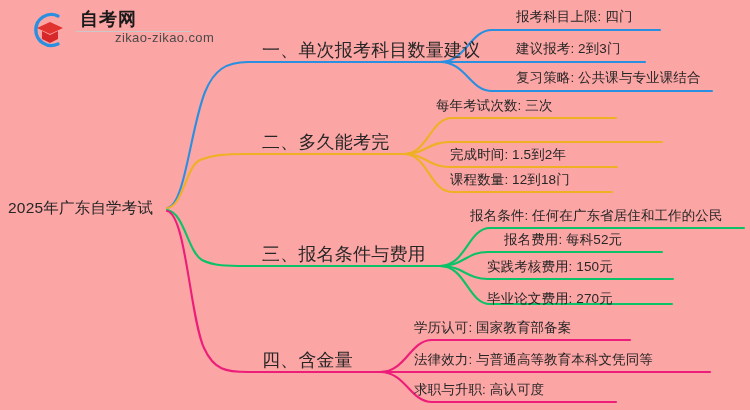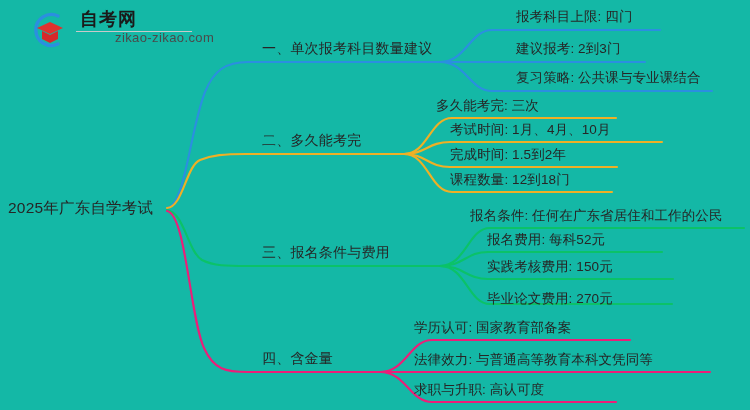--- a/index.html
+++ b/index.html
@@ -4,21 +4,21 @@
 <style>
   html, body {
     margin: 0;
     padding: 0;
     background: #ffffff;
   }
   #stage {
     position: relative;
     width: 750px;
     height: 410px;
-    background: #14b8a6;
+    background: #fca5a5;
     font-family: "Liberation Sans", "DejaVu Sans", sans-serif;
     overflow: hidden;
   }
 
   
   #logo {
     position: absolute;
     left: 28px;
     top: 8px;
     width: 170px;
@@ -84,21 +84,21 @@
     position: absolute;
     white-space: nowrap;
     color: #262626;
     line-height: 1;
   }
   .root-node {
     font-size: 15.5px;
     letter-spacing: 0.2px;
   }
   .branch-node {
-    font-size: 14px;
+    font-size: 18px;
     letter-spacing: 0.2px;
   }
   .leaf-node {
     font-size: 13.5px;
     letter-spacing: 0.1px;
   }
 </style>
 </head>
 <body>
 
@@ -153,28 +153,27 @@
   </svg>
 
   <div class="node root-node" style="left:8px; top:200px;">2025年广东自学考试</div>
 
   <div class="node branch-node" style="left:262px; top:41px;">一、单次报考科目数量建议</div>
   <div class="node leaf-node" style="left:516px; top:10px;">报考科目上限: 四门</div>
   <div class="node leaf-node" style="left:516px; top:42px;">建议报考: 2到3门</div>
   <div class="node leaf-node" style="left:516px; top:71px;">复习策略: 公共课与专业课结合</div>
 
   <div class="node branch-node" style="left:262px; top:133px;">二、多久能考完</div>
-  <div class="node leaf-node" style="left:436px; top:99px;">多久能考完: 三次</div>
-  <div class="node leaf-node" style="left:450px; top:123px;">考试时间: 1月、4月、10月</div>
+  <div class="node leaf-node" style="left:436px; top:99px;">每年考试次数: 三次</div>
   <div class="node leaf-node" style="left:450px; top:148px;">完成时间: 1.5到2年</div>
   <div class="node leaf-node" style="left:450px; top:173px;">课程数量: 12到18门</div>
 
   <div class="node branch-node" style="left:262px; top:245px;">三、报名条件与费用</div>
   <div class="node leaf-node" style="left:470px; top:209px;text-align:center;">报名条件: 任何在广东省居住和工作的公民</div>
-  <div class="node leaf-node" style="left:487px; top:233px;">报名费用: 每科52元</div>
+  <div class="node leaf-node" style="left:504px; top:233px;">报名费用: 每科52元</div>
   <div class="node leaf-node" style="left:487px; top:260px;">实践考核费用: 150元</div>
   <div class="node leaf-node" style="left:487px; top:285px;margin-top:7px;">毕业论文费用: 270元</div>
 
   <div class="node branch-node" style="left:262px; top:351px;">四、含金量</div>
   <div class="node leaf-node" style="left:414px; top:321px;">学历认可: 国家教育部备案</div>
   <div class="node leaf-node" style="left:414px; top:353px;">法律效力: 与普通高等教育本科文凭同等</div>
   <div class="node leaf-node" style="left:414px; top:383px;">求职与升职: 高认可度</div>
 
 </div>
 

